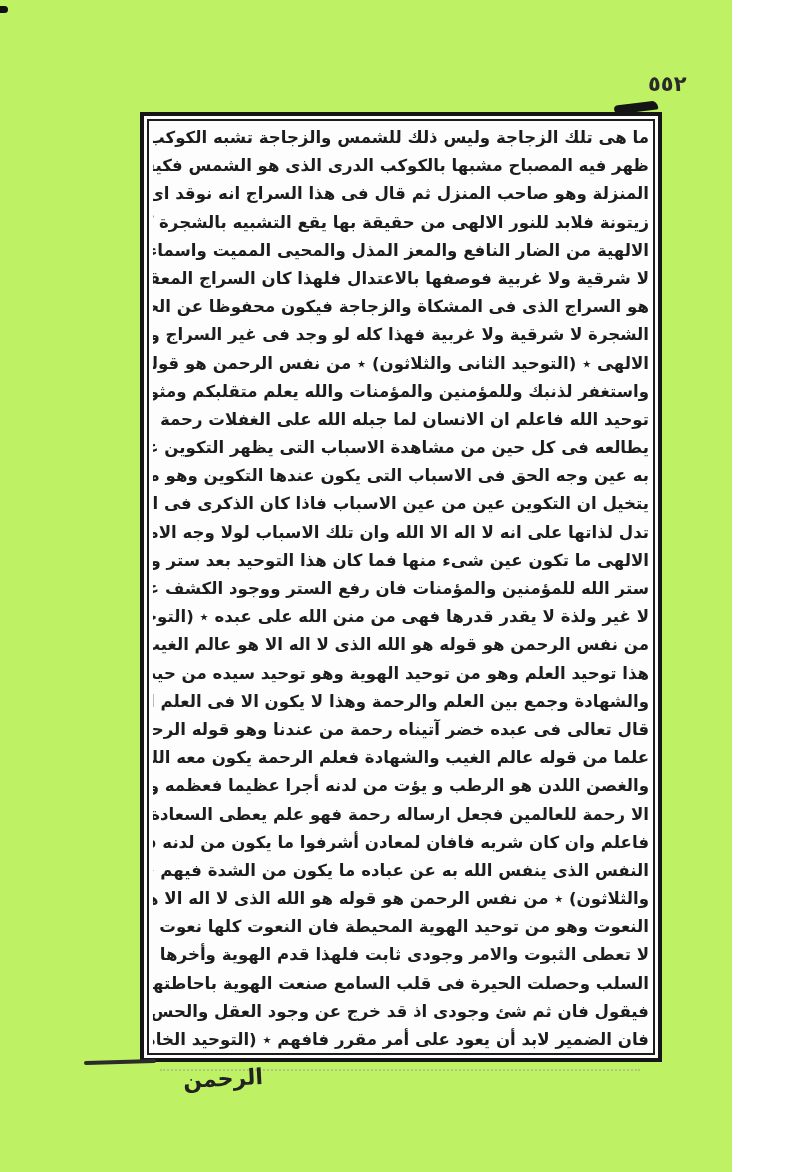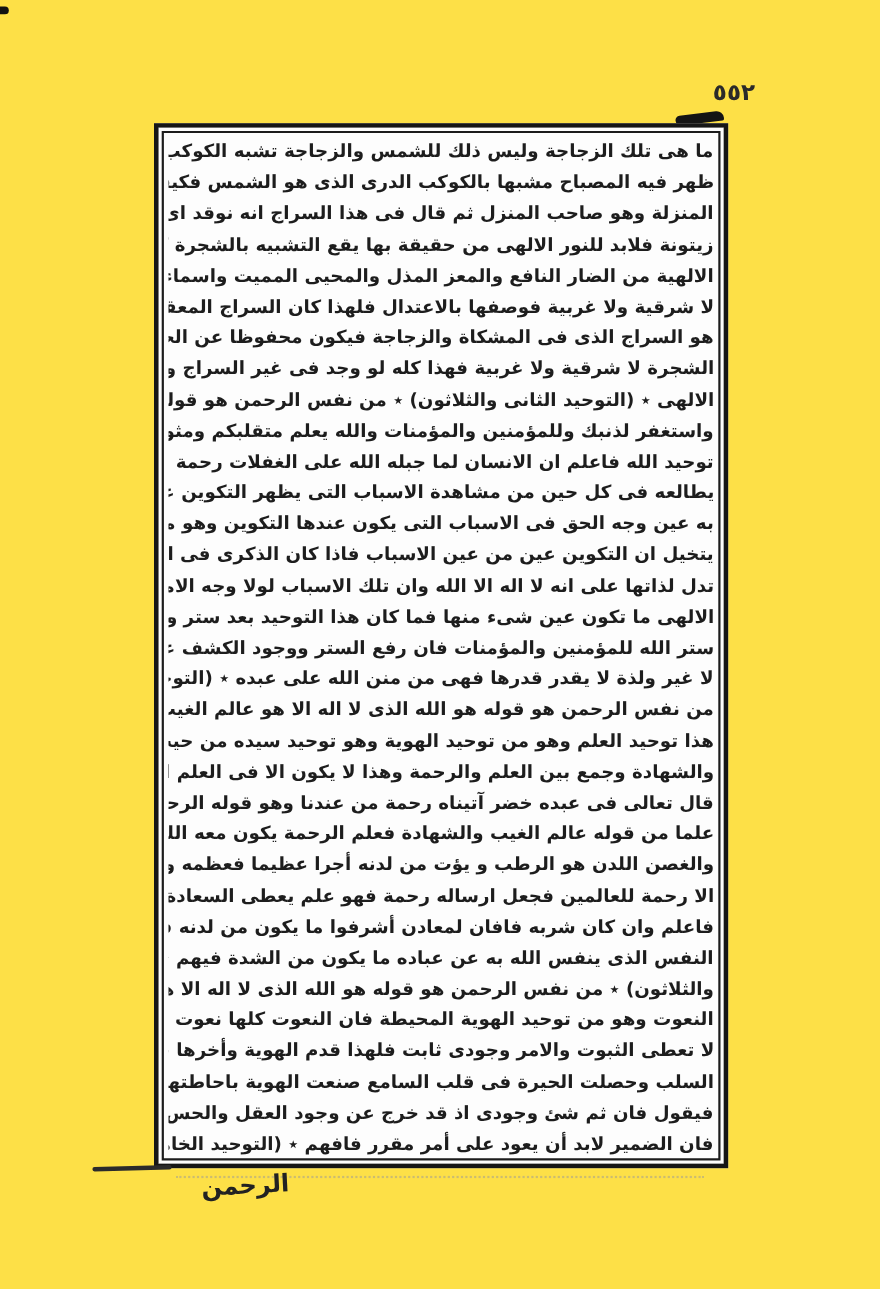--- a/index.html
+++ b/index.html
@@ -6,23 +6,23 @@
     margin: 0;
     padding: 0;
     width: 800px;
     height: 1172px;
     background: #ffffff;
     overflow: hidden;
     font-family: "DejaVu Sans", sans-serif;
   }
   .page {
     position: relative;
-    width: 800px;
+    width: 732px;
     height: 1172px;
-    background: #fde047;
+    background: #bef264;
   }
   .page-number {
     position: absolute;
     left: 648px;
     top: 72px;
     width: 60px;
     font-size: 21px;
     font-weight: bold;
     color: #2a2a2a;
     direction: rtl;

